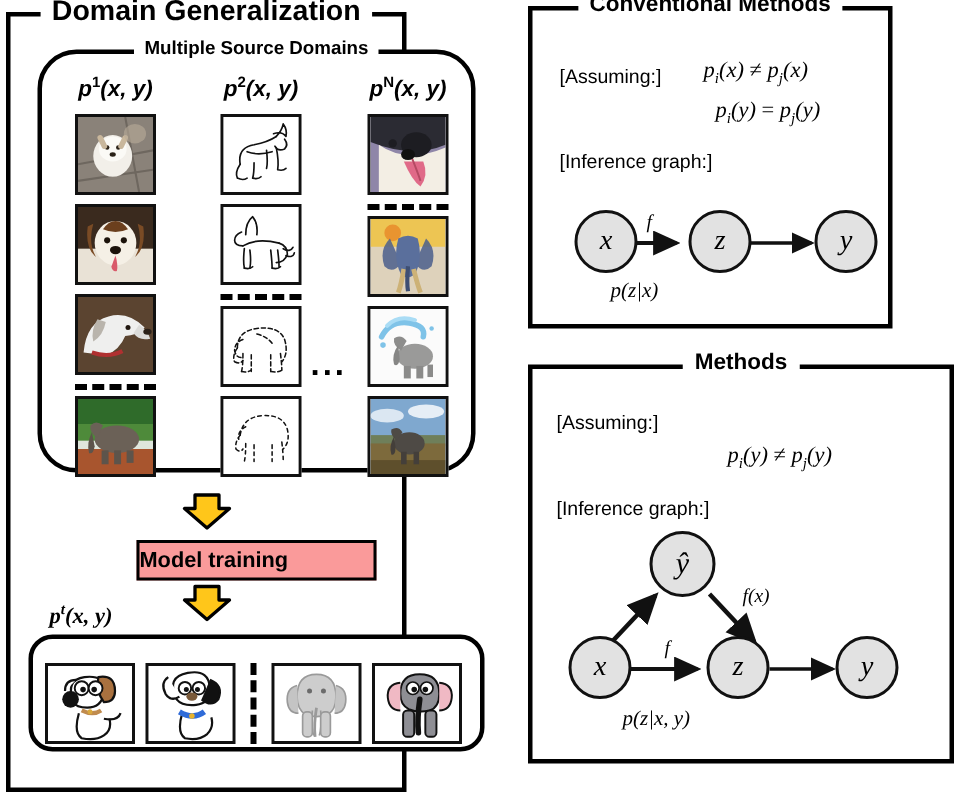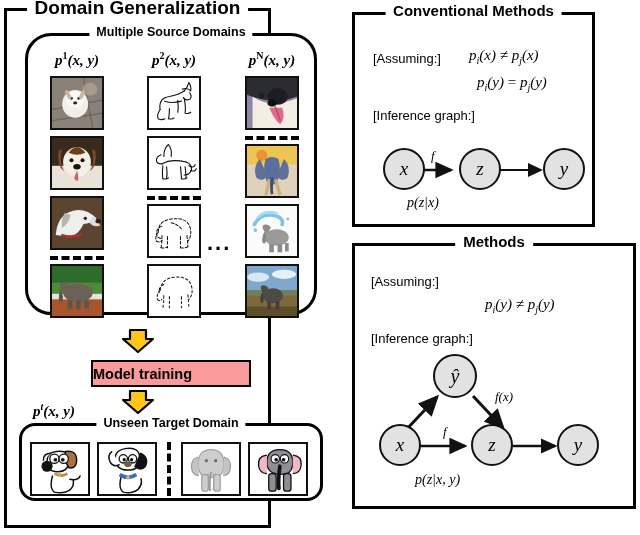--- a/index.html
+++ b/index.html
@@ -20,21 +20,21 @@
       border:3px solid #000;border-radius:26px;box-sizing:border-box;background:#fff;}
   #source-title{position:absolute;top:-10px;left:50%;transform:translateX(-50%);
       background:#fff;padding:0 7px;font-weight:bold;font-size:12.5px;white-space:nowrap;line-height:1;}
 
   .col{position:absolute;top:40px;width:66px;}
   #col-1{left:16px;}
   #col-2{left:113px;}
   #col-3{left:211px;}
 
   .col-label{position:absolute;top:-26px;left:50%;transform:translateX(-50%);
-      font-family:Liberation Serif, serif;font-style:italic;font-weight:bold;
+      font-family:Liberation Sans, sans-serif;font-style:italic;font-weight:bold;
       font-size:15px;white-space:nowrap;text-align:right;}
   .col-label sup{font-size:10px;font-style:normal;font-weight:bold;}
 
   .thumb{width:54px;height:54px;border:2.5px solid #111;box-sizing:border-box;
       margin:0 auto 6px auto;position:relative;overflow:hidden;background:#fff;}
   .dashsep{height:0;border-top:4px dashed #000;width:54px;margin:1px auto 4px auto;}
 
   #ellipsis{position:absolute;left:179px;top:196px;font-size:22px;font-weight:bold;
       letter-spacing:2px;line-height:1;}
 
@@ -52,21 +52,21 @@
   #target-group{position:absolute;left:12px;top:412px;width:304px;height:78px;
       border:3px solid #000;border-radius:16px;box-sizing:border-box;background:#fff;}
   #target-title{position:absolute;top:-9px;left:50%;transform:translateX(-50%);
       background:#fff;padding:0 7px;font-weight:bold;font-size:12.5px;white-space:nowrap;line-height:1;}
   #target-row{position:absolute;left:8px;top:16px;display:flex;align-items:center;gap:7px;}
   .tthumb{width:60px;height:54px;border:2.5px solid #111;box-sizing:border-box;
       position:relative;overflow:hidden;background:#fff;}
   #vdash{width:0;height:54px;border-left:4px dashed #000;margin:0 3px;}
 
   
-  #conv-panel{left:352px;top:12px;width:243px;height:215px;}
+  #conv-panel{left:352px;top:4px;width:243px;height:215px;}
   #prop-panel{left:352px;top:243px;width:284px;height:266px;}
   .rt{font-size:15px;top:-12px;}
 
   .assume-row{position:absolute;font-size:13px;}
   .mth{font-family:"Liberation Serif",serif;font-style:italic;font-size:15px;white-space:nowrap;}
   .mth sub{font-size:10px;font-style:italic;}
   .mth .up{font-style:normal;}
 
   .graph{position:absolute;}
   .node{position:absolute;border-radius:50%;background:#e2e2e2;border:2.5px solid #111;
@@ -278,21 +278,20 @@
     <svg viewBox="0 0 34 24" width="34" height="24">
       <polygon points="9,1 25,1 25,10 32,10 17,23 2,10 9,10" fill="#ffc61a" stroke="#000" stroke-width="2.2" stroke-linejoin="round"></polygon>
     </svg>
   </div>
 
   <div id="pt-label">
     <span>p</span><sup>t</sup><span>(x, y)</span>
   </div>
 
   <div id="target-group">
-    <div id="target-title">Unseen Target Domain</div>
     <div id="target-row">
       <div class="tthumb">
         <svg viewBox="0 0 60 54" width="100%" height="100%">
           <rect width="60" height="54" fill="#fff"></rect>
           <path d="M18 26 q-6 -16 8 -18 q16 -2 14 12 q-2 10 -12 10 q-8 0 -10 -4 z" fill="#fff" stroke="#111" stroke-width="1.6"></path>
           <path d="M36 8 q12 -2 12 10 q0 8 -8 8 q-6 -8 -4 -18 z" fill="#a9713f" stroke="#111" stroke-width="1.6"></path>
           <path d="M20 10 q-8 0 -8 8" fill="#fff" stroke="#111" stroke-width="1.6"></path>
           <circle cx="24" cy="16" r="5" fill="#fff" stroke="#111" stroke-width="1.4"></circle>
           <circle cx="34" cy="16" r="5" fill="#fff" stroke="#111" stroke-width="1.4"></circle>
           <circle cx="25" cy="17" r="2" fill="#111"></circle>

